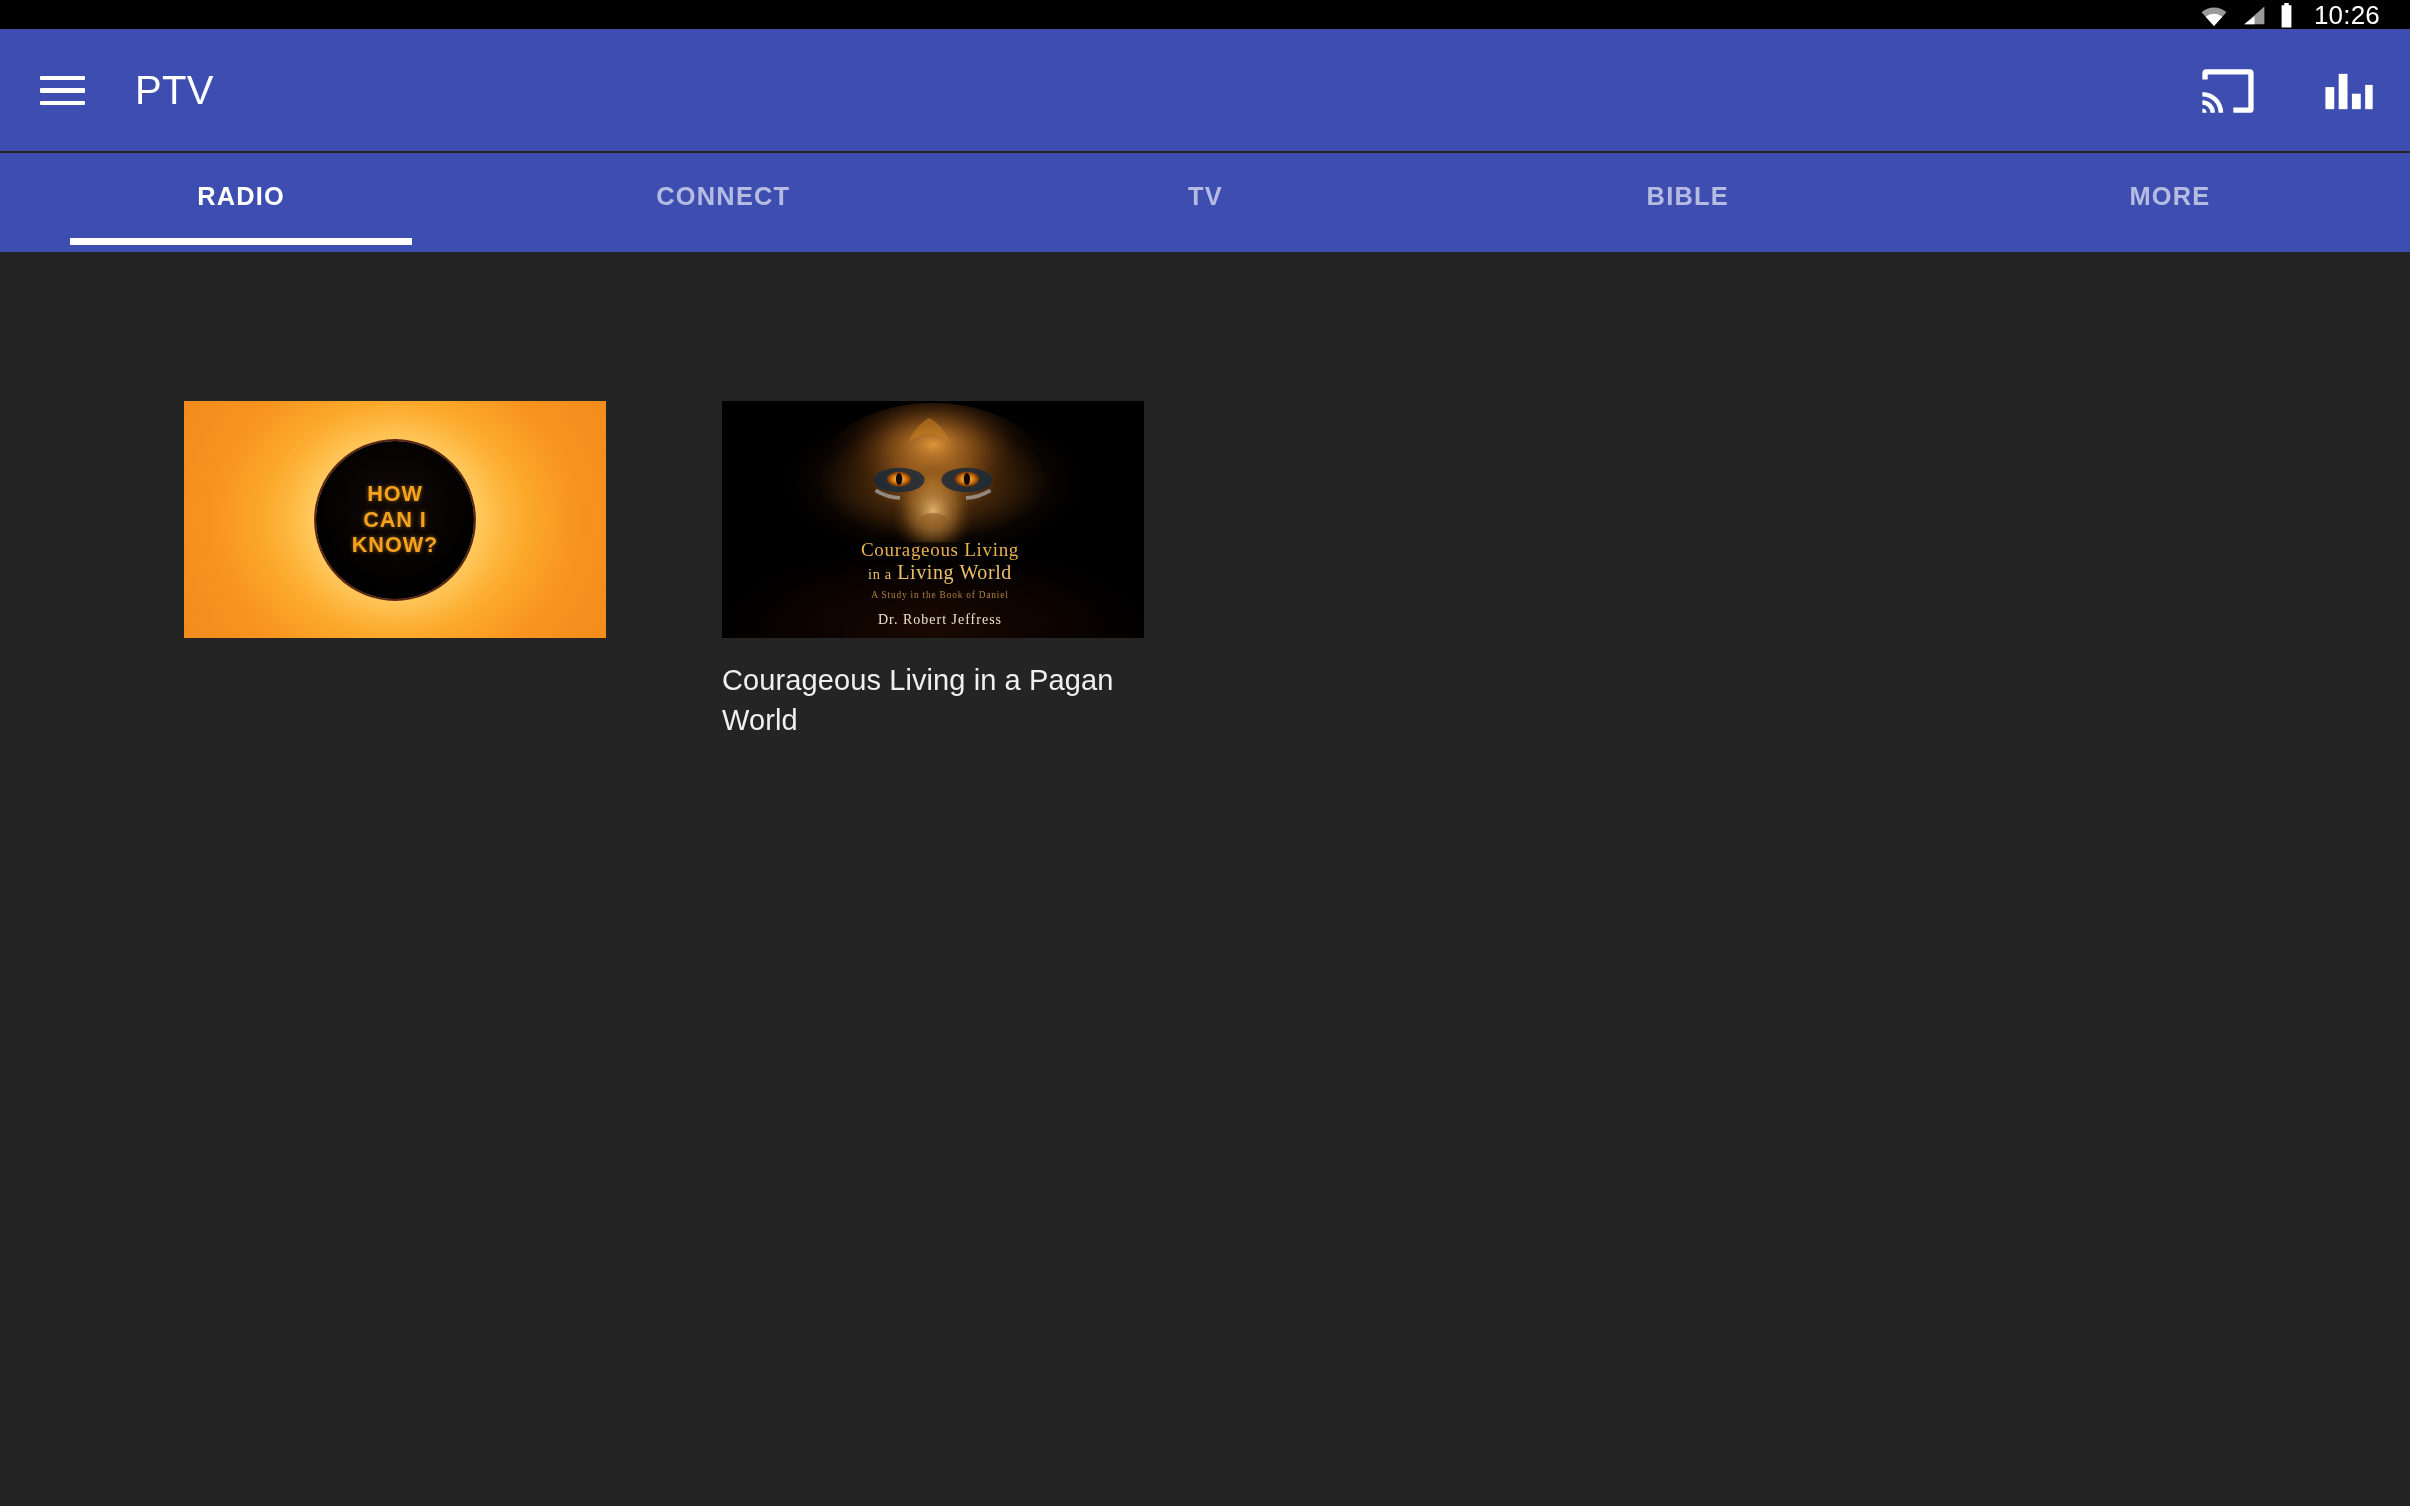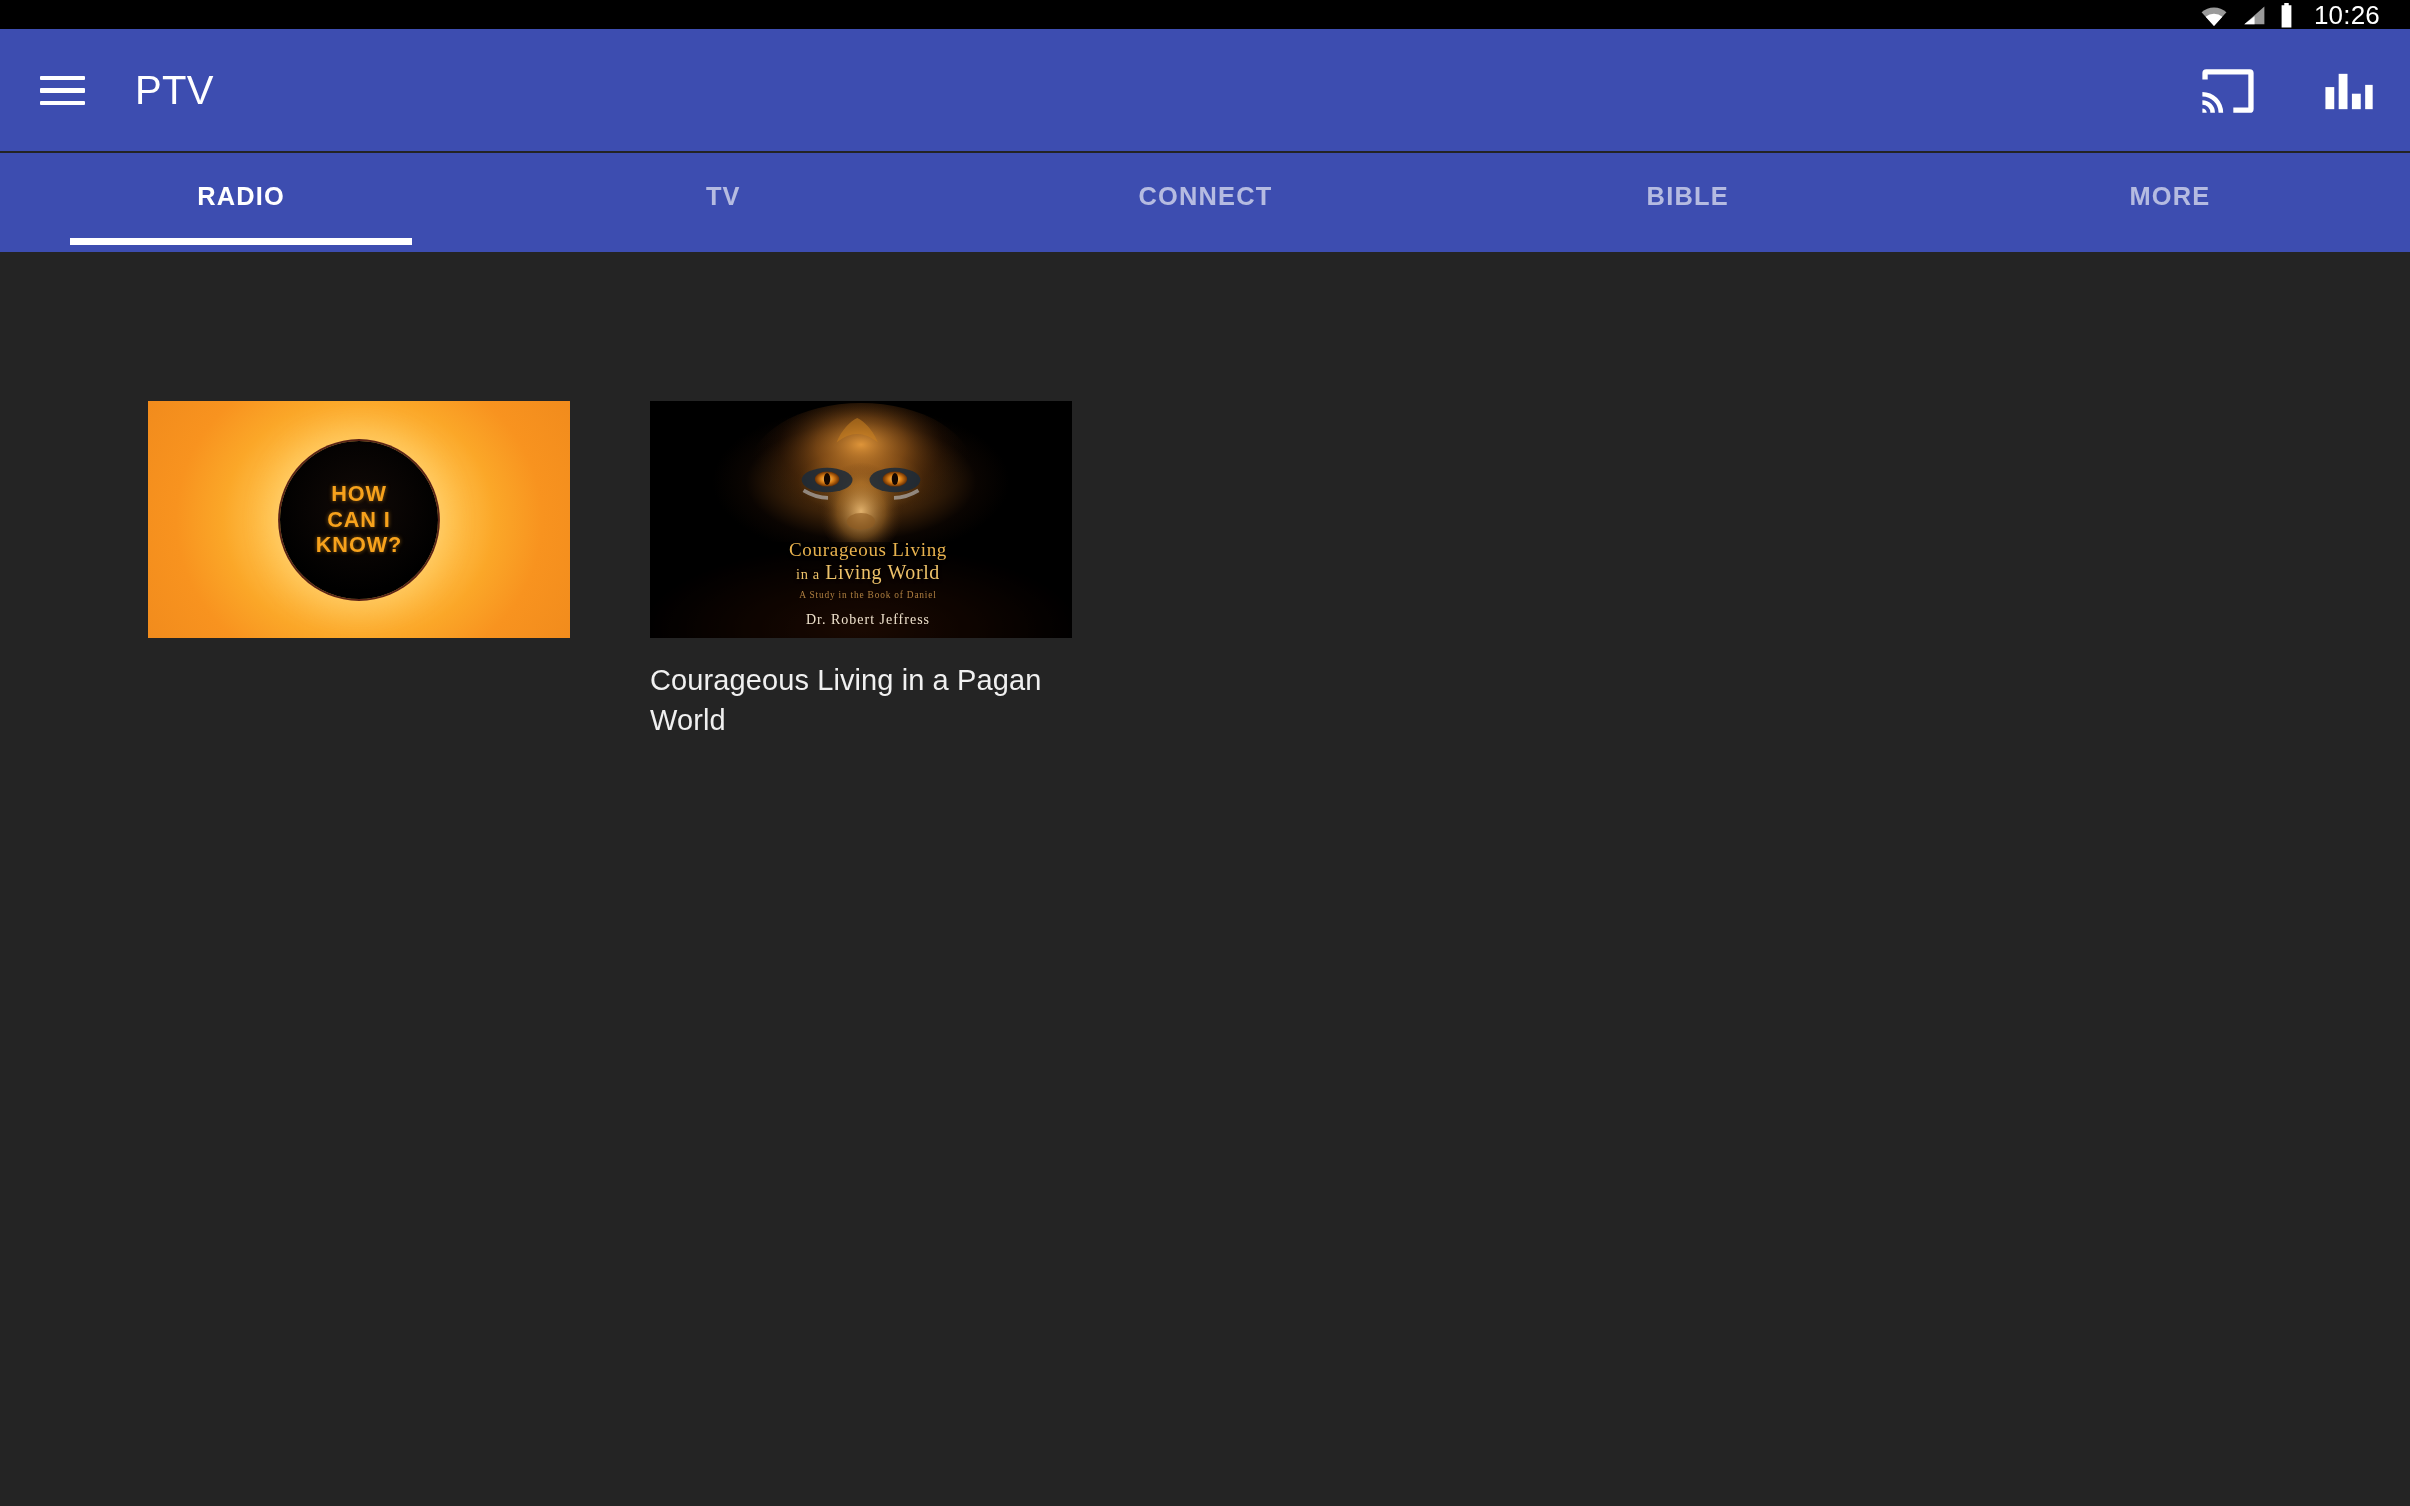--- a/index.html
+++ b/index.html
@@ -68,21 +68,21 @@
     width:342px; height:6.6px; background:#ffffff; display:none;
   }
   .tab.active .tab-indicator{ display:block; }
 
   
   .content{
     position:absolute; top:252px; left:0; width:2411px; height:1254px;
     background:#242424;
   }
   .card-grid{ position:absolute; top:149px; left:148px; display:flex; gap:80px; }
-  .card{ width:422px; cursor:pointer; }
+  .card{ width:422px; cursor:pointer;margin-left:36px; }
   .thumb{
     width:422px; height:237px; position:relative; overflow:hidden;
     background:#000;
   }
   .card-caption{
     margin-top:21.7px;
     color:#f0f0f0; font-size:29px; line-height:40px;
     font-weight:400; letter-spacing:0.1px;
   }
 
@@ -191,25 +191,25 @@
     </div>
   </div>
 </div>
 
 <div class="tab-bar">
   <div class="tab active">
     <span class="tab-label">RADIO</span>
     <span class="tab-indicator"></span>
   </div>
   <div class="tab">
+    <span class="tab-label">CONNECT</span>
+
+  </div>
+  <div class="tab">
     <span class="tab-label">TV</span>
-
-  </div>
-  <div class="tab">
-    <span class="tab-label">CONNECT</span>
 
   </div>
   <div class="tab">
     <span class="tab-label">BIBLE</span>
 
   </div>
   <div class="tab">
     <span class="tab-label">MORE</span>
 
   </div>

